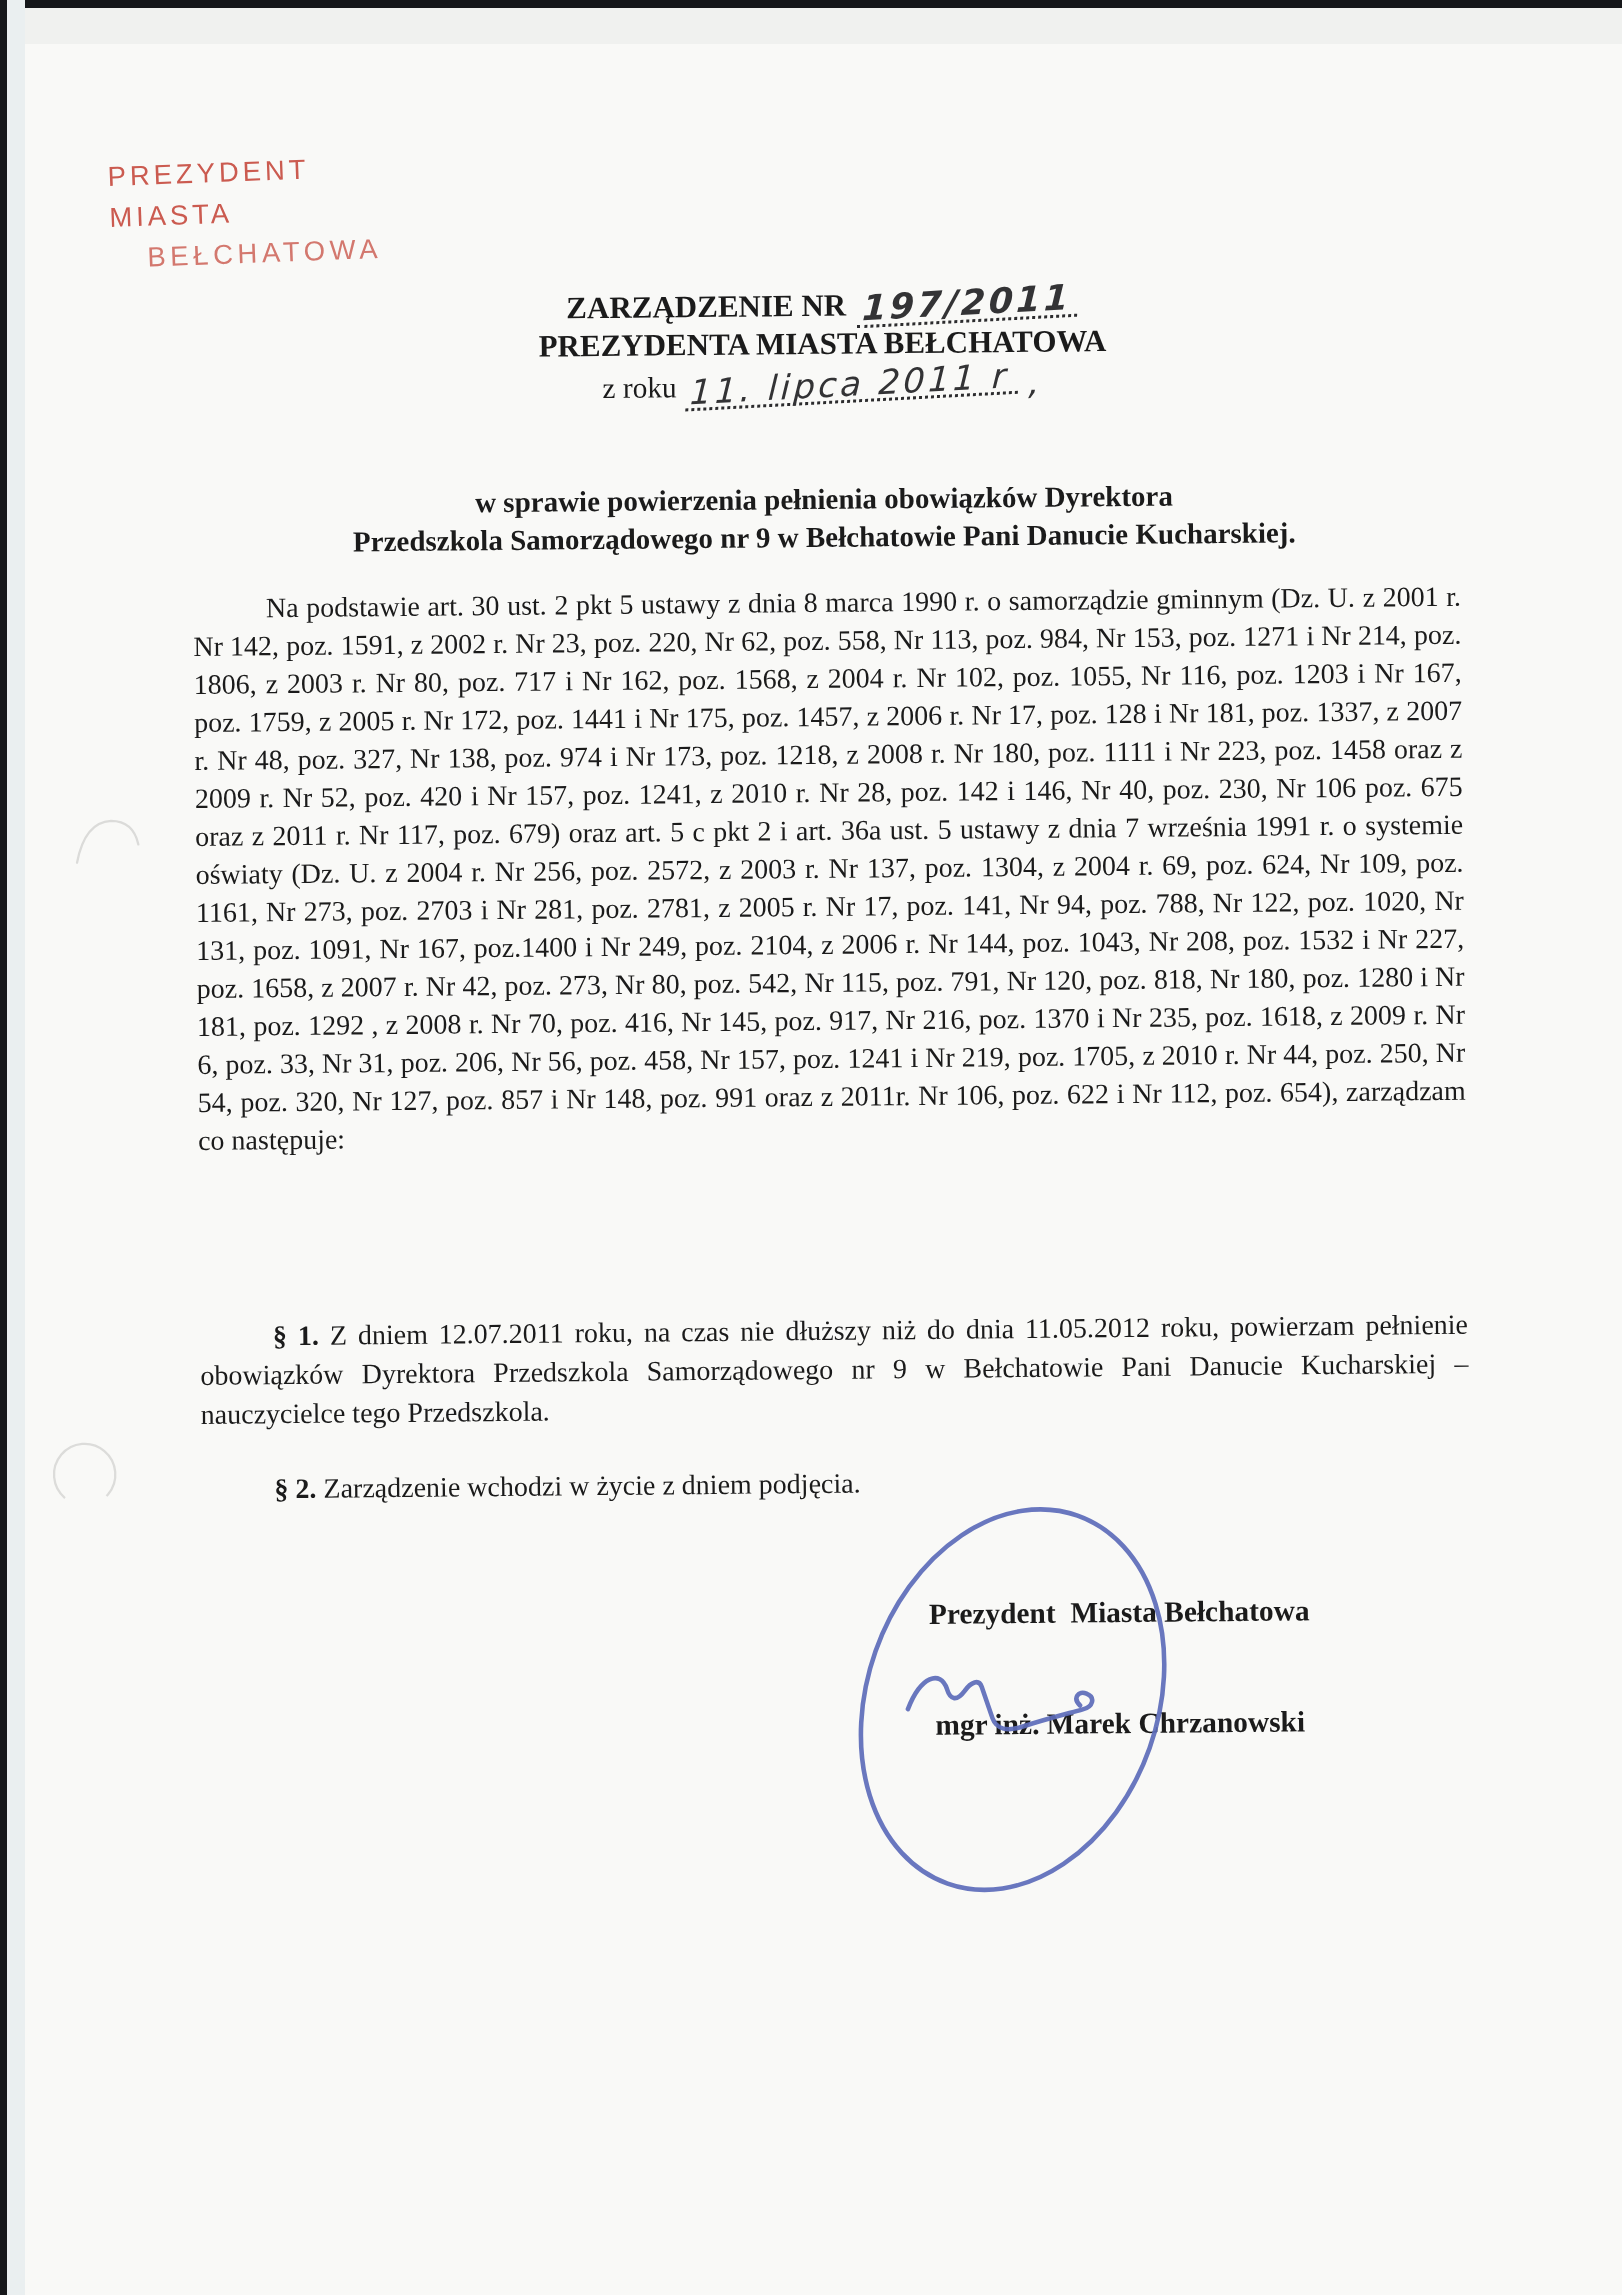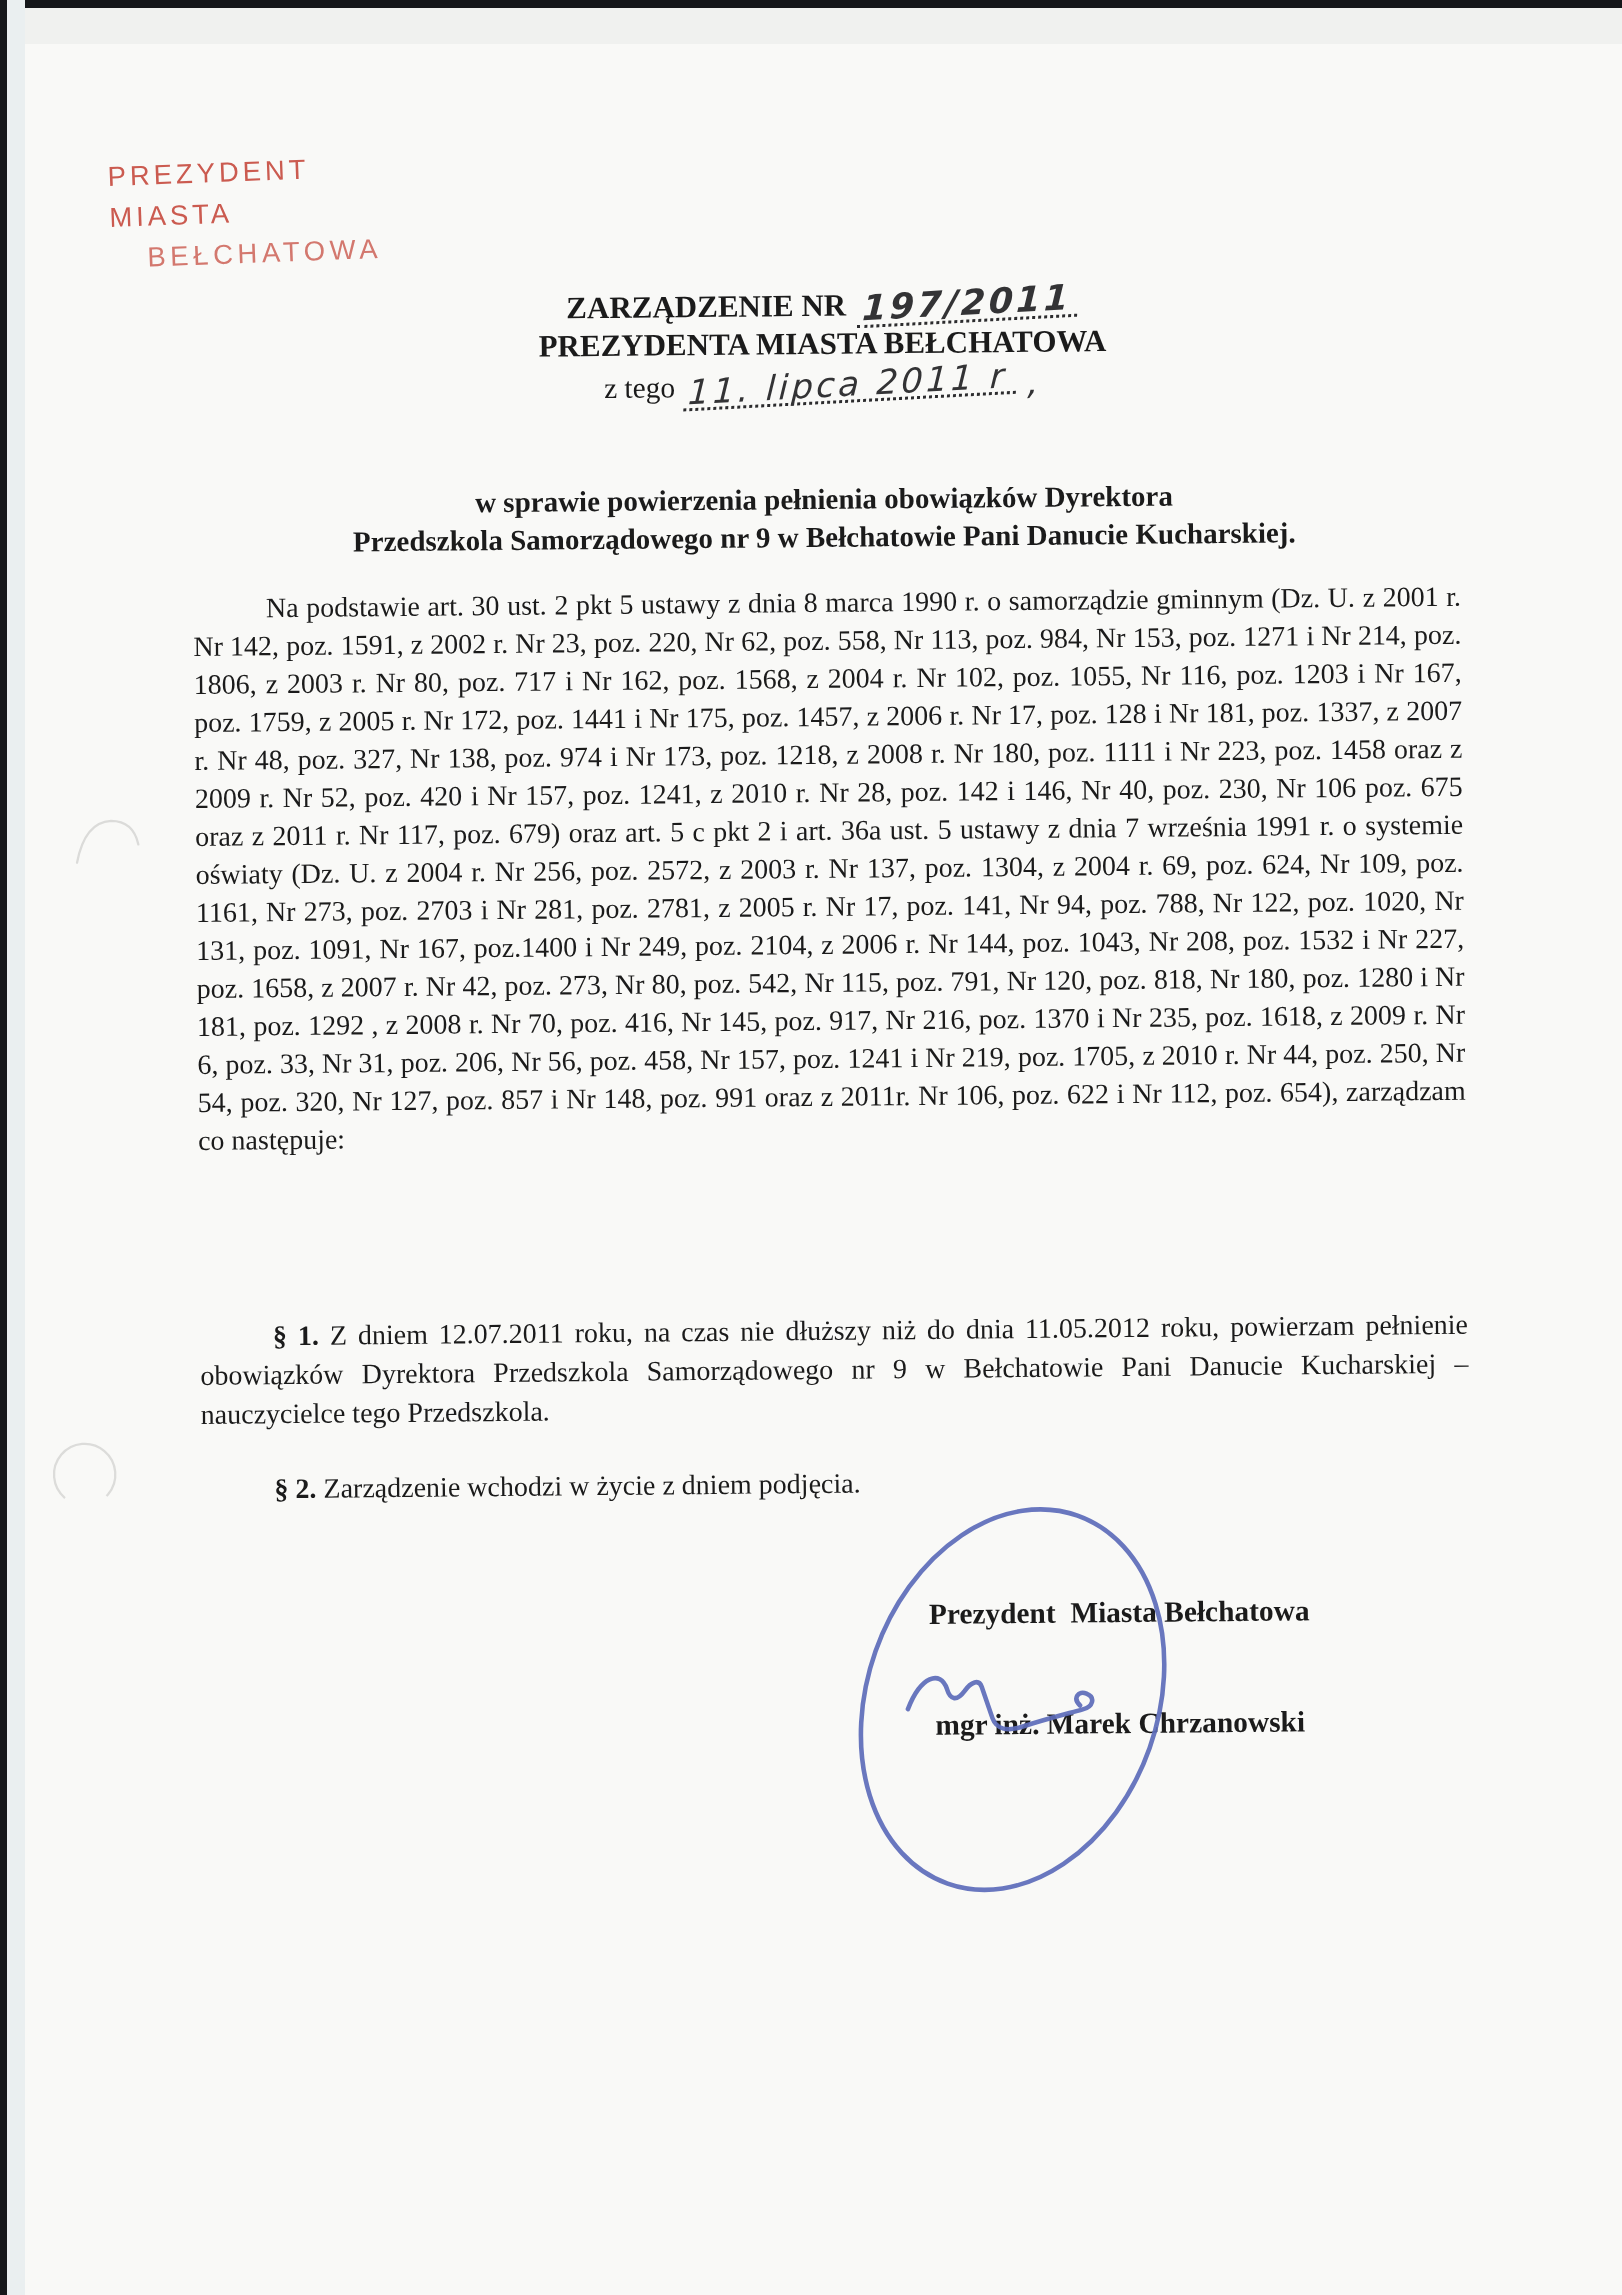--- a/index.html
+++ b/index.html
@@ -96,21 +96,21 @@
       <div class="l1">PREZYDENT MIASTA</div>
       <div class="l2">BEŁCHATOWA</div>
     </div>
 
     <div class="title-block">
       <div class="title-line1">
         <span>ZARZĄDZENIE NR</span><span class="hand hand-number">197/2011</span>
       </div>
       <div class="title-line2">PREZYDENTA MIASTA BEŁCHATOWA</div>
       <div class="title-line3">
-        <span>z tego</span><span class="hand hand-date">11. lipca 2011 r</span><span class="hand hand-comma">,</span>
+        <span>z roku</span><span class="hand hand-date">11. lipca 2011 r</span><span class="hand hand-comma">,</span>
       </div>
     </div>
 
     <div class="subject">
       <div>w sprawie powierzenia pełnienia obowiązków Dyrektora</div>
       <div>Przedszkola Samorządowego nr 9 w Bełchatowie Pani Danucie Kucharskiej.</div>
     </div>
 
     <p class="legal">Na podstawie art. 30 ust. 2 pkt 5 ustawy z dnia 8 marca 1990 r. o samorządzie gminnym (Dz. U. z 2001 r. Nr 142, poz. 1591, z 2002 r. Nr 23, poz. 220, Nr 62, poz. 558, Nr 113, poz. 984, Nr 153, poz. 1271 i Nr 214, poz. 1806, z 2003 r. Nr 80, poz. 717 i Nr 162, poz. 1568, z 2004 r. Nr 102, poz. 1055, Nr 116, poz. 1203 i Nr 167, poz. 1759, z 2005 r. Nr 172, poz. 1441 i Nr 175, poz. 1457, z 2006 r. Nr 17, poz. 128 i Nr 181, poz. 1337, z 2007 r. Nr 48, poz. 327, Nr 138, poz. 974 i Nr 173, poz. 1218, z 2008 r. Nr 180, poz. 1111 i Nr 223, poz. 1458 oraz z 2009 r. Nr 52, poz. 420 i Nr 157, poz. 1241, z 2010 r. Nr 28, poz. 142 i 146, Nr 40, poz. 230, Nr 106 poz. 675 oraz z 2011 r. Nr 117, poz. 679) oraz art. 5 c pkt 2 i art. 36a ust. 5  ustawy z dnia 7 września 1991 r. o systemie oświaty (Dz. U. z 2004 r. Nr 256, poz. 2572, z 2003 r. Nr 137, poz. 1304, z 2004 r. 69, poz. 624, Nr 109, poz. 1161, Nr 273, poz. 2703 i Nr 281, poz. 2781, z 2005 r. Nr 17, poz. 141, Nr 94, poz. 788, Nr 122, poz. 1020, Nr 131, poz. 1091, Nr 167, poz.1400 i Nr 249, poz. 2104, z 2006 r. Nr 144, poz. 1043, Nr 208, poz. 1532 i Nr 227, poz. 1658, z 2007 r. Nr 42, poz. 273, Nr 80, poz. 542, Nr 115, poz. 791, Nr 120, poz. 818, Nr 180, poz. 1280 i Nr 181, poz. 1292 ,  z 2008 r. Nr 70, poz. 416, Nr 145, poz. 917, Nr 216, poz. 1370 i Nr 235, poz. 1618,  z 2009 r. Nr 6, poz. 33, Nr 31, poz. 206, Nr 56, poz. 458, Nr 157, poz. 1241 i Nr 219, poz. 1705, z 2010 r. Nr 44, poz. 250, Nr 54, poz. 320, Nr 127, poz. 857 i Nr 148, poz. 991 oraz z 2011r. Nr 106, poz. 622 i Nr 112, poz. 654),  zarządzam co następuje:</p>
 

